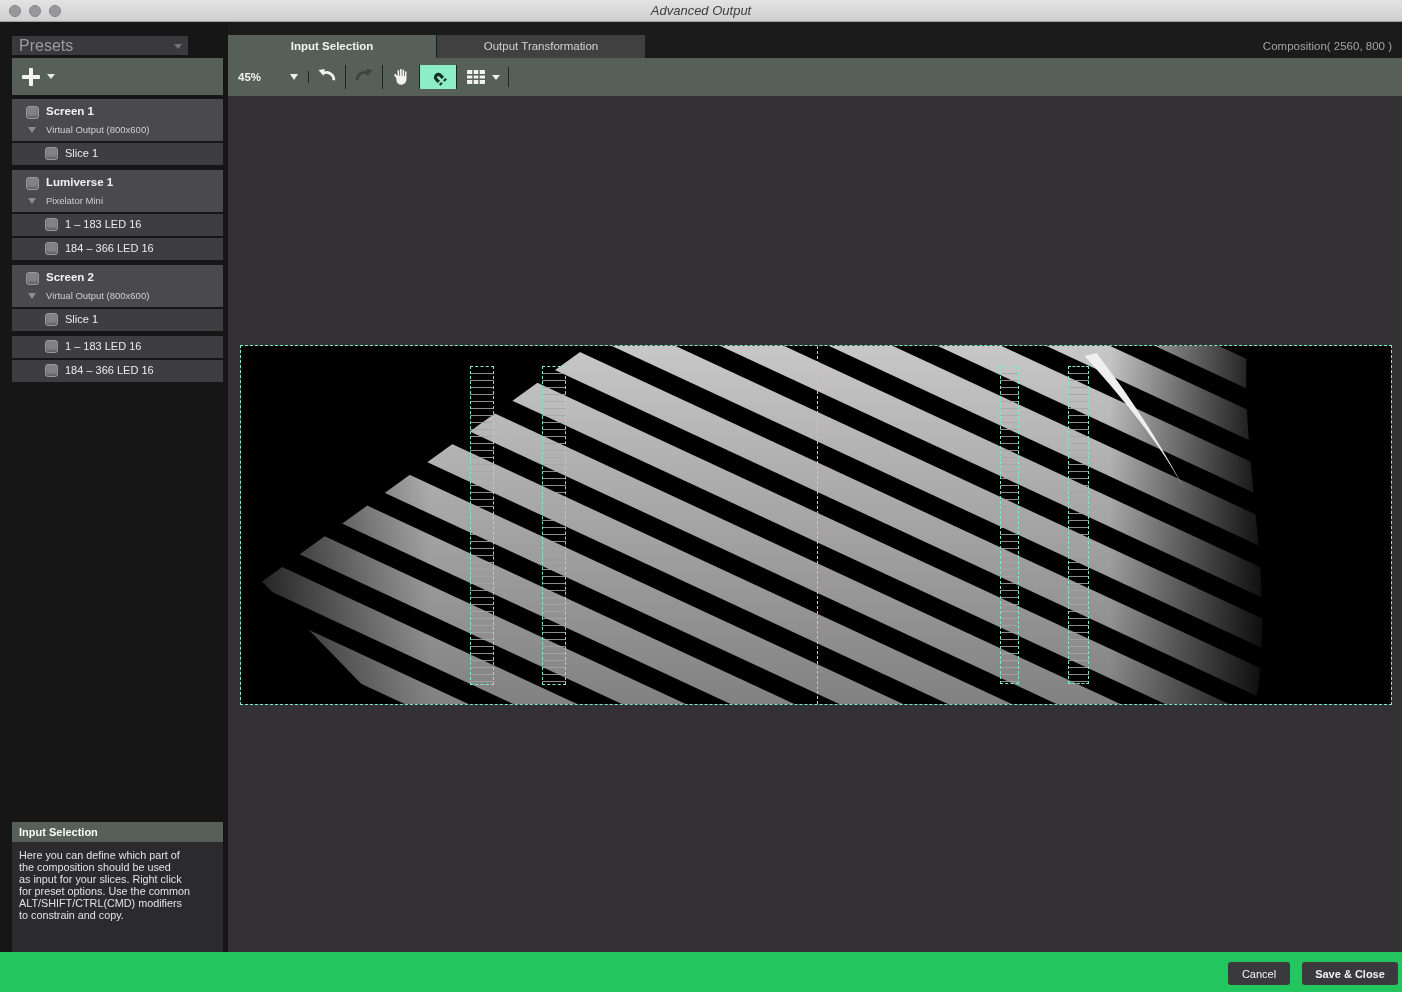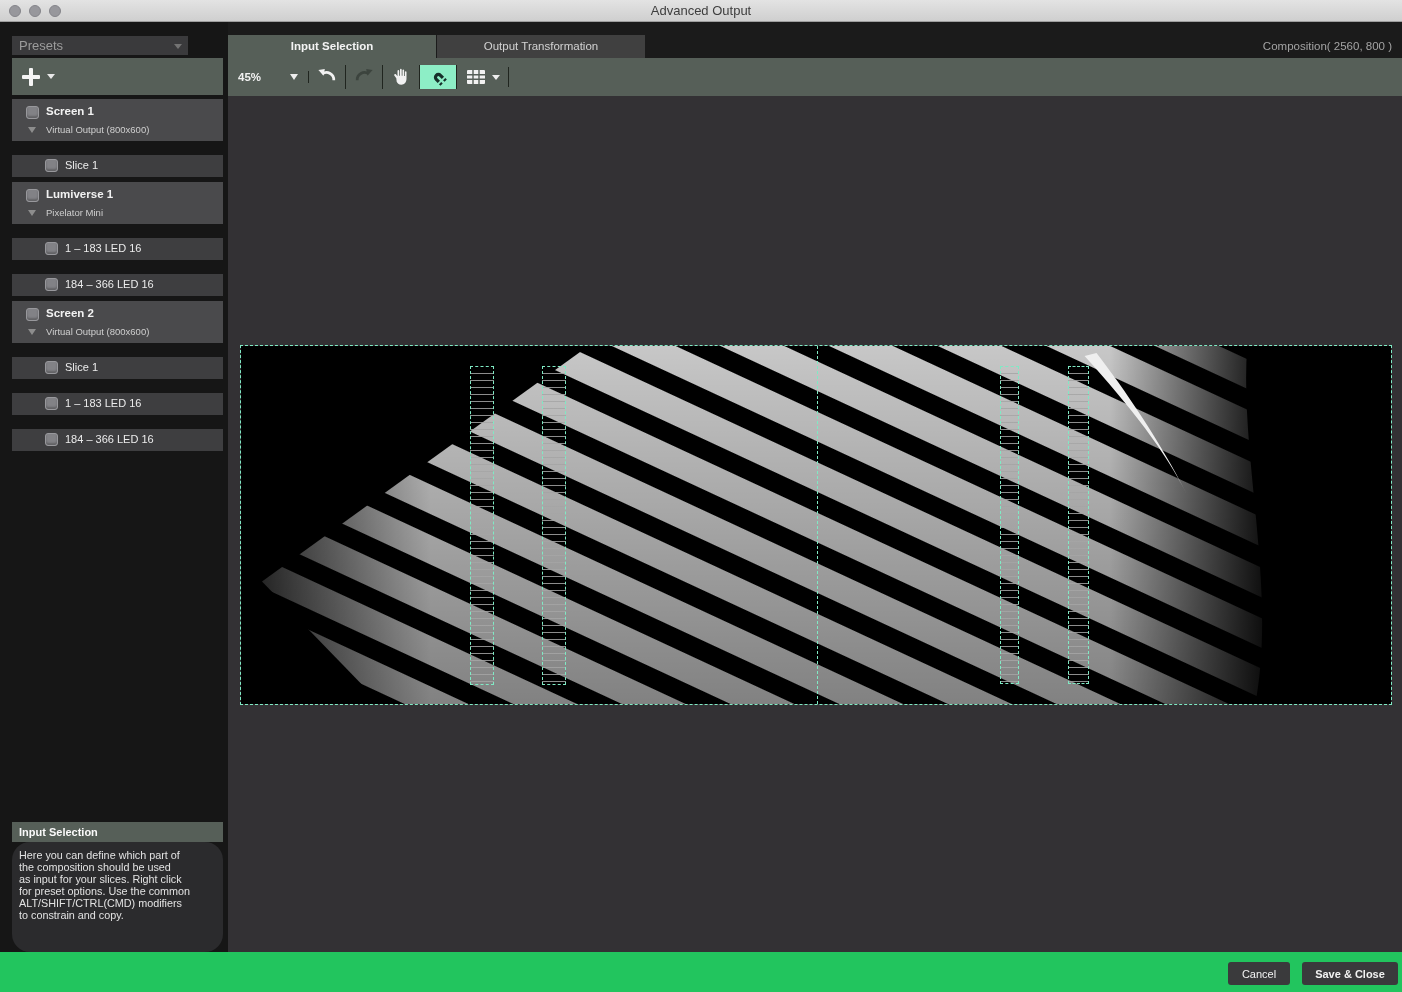--- a/index.html
+++ b/index.html
@@ -2,31 +2,31 @@
 <html><head>
 <meta charset="utf-8">
 <style>
   * { margin:0; padding:0; box-sizing:border-box; }
   html,body { width:1402px; height:992px; overflow:hidden; background:#1b1b1b;
     font-family:"Liberation Sans", sans-serif; -webkit-font-smoothing:antialiased; }
   #window { position:relative; width:1402px; height:992px; background:#1b1b1b; }
 
   
   .titlebar { position:absolute; left:0; top:0; width:1402px; height:22px;
-    background:linear-gradient(#e3e3e3,#cfcfcf); border-bottom:1px solid #9e9e9e; }
+    background:linear-gradient(#e3e3e3,#cfcfcf); border-bottom:1px solid #9e9e9e;font-style:italic; }
   .traffic { position:absolute; top:5px; width:12px; height:12px; border-radius:50%;
     background:#97979c; border:1px solid #84848a; }
   .t1{left:9px;} .t2{left:29px;} .t3{left:49px;}
   .win-title { position:absolute; left:0; right:0; top:3px; text-align:center;
     font-size:13px; color:#3e3e3e; }
 
   
   .sidebar { position:absolute; left:0; top:22px; width:228px; height:930px; background:#161616; }
   .presets-bar { position:absolute; left:12px; top:14px; width:176px; height:19px;
-    background:#3a3a3c; color:#9c9c9c; font-size:13px; line-height:19px; padding-left:7px; }
+    background:#3a3a3c; color:#9c9c9c; font-size:16px; line-height:19px; padding-left:7px; }
   .presets-bar .tri { position:absolute; right:6px; top:8px; width:0; height:0;
     border-left:4px solid transparent; border-right:4px solid transparent; border-top:5px solid #737373; }
   .add-row { position:absolute; left:12px; top:36px; width:211px; height:37px;
     background:#565f58; display:flex; align-items:center; padding-left:10px; }
   .plus-glyph { width:18px; height:18px; position:relative; }
   .plus-glyph:before, .plus-glyph:after { content:""; position:absolute; background:#f4f4f4; border-radius:1px; }
   .plus-glyph:before { left:7px; top:0; width:4px; height:18px; }
   .plus-glyph:after { left:0; top:7px; width:18px; height:4px; }
   .add-row .tri { margin-left:7px; width:0; height:0; border-left:4px solid transparent;
     border-right:4px solid transparent; border-top:5px solid #e8e8e8; }
@@ -34,29 +34,29 @@
   .tree { position:absolute; left:12px; top:77px; width:211px; }
   .tgroup { margin-bottom:5px; }
   .g-header { position:relative; height:42px; background:#4a4a4c; }
   .g-check { position:absolute; left:14px; top:7px; }
   .checkbox { width:13px; height:13px; border-radius:3px; background:#828286;
     border:1px solid #98989c; box-shadow:inset 0 -2px 2px rgba(0,0,0,.25); }
   .g-title { position:absolute; left:34px; top:6px; font-size:11.5px; font-weight:bold; color:#f2f2f2; }
   .g-disc { position:absolute; left:16px; top:28px; width:0; height:0;
     border-left:4.5px solid transparent; border-right:4.5px solid transparent; border-top:6px solid #8d8d8d; }
   .g-sub { position:absolute; left:34px; top:25px; font-size:9.5px; color:#cfcfcf; }
-  .g-child { position:relative; height:22px; background:#3e3e40; margin-top:14px; }
+  .g-child { position:relative; height:22px; background:#3e3e40; margin-top:2px; }
   .c-check { position:absolute; left:33px; top:4px; }
   .c-label { position:absolute; left:53px; top:4px; font-size:11px; color:#ececec; }
 
   .info-panel { position:absolute; left:12px; top:800px; width:211px; height:130px; }
   .info-header { height:20px; background:#565f58; color:#fafafa; font-size:11px;
     font-weight:bold; line-height:20px; padding-left:7px; }
   .info-body { height:110px; background:#2b2b2d; color:#e2e2e2; font-size:10.8px;
-    line-height:12px; padding:7px 6px 0 7px; white-space:pre-line;border-radius:18px; }
+    line-height:12px; padding:7px 6px 0 7px; white-space:pre-line; }
 
   
   .tab-row { position:absolute; left:228px; top:35px; width:1174px; height:23px; background:#1b1b1b; }
   .tab { position:absolute; top:0; height:23px; text-align:center; font-size:11.5px;
     line-height:23px; cursor:default; }
   .tab-active { left:0; width:208px; background:#565f58; color:#f4f4f4; font-weight:bold; }
   .tab-inactive { left:209px; width:208px; background:#404040; color:#d2d2d2; }
   .comp-label { position:absolute; right:10px; top:0; height:23px; line-height:23px;
     font-size:11.5px; color:#a3a3a3; }
 

